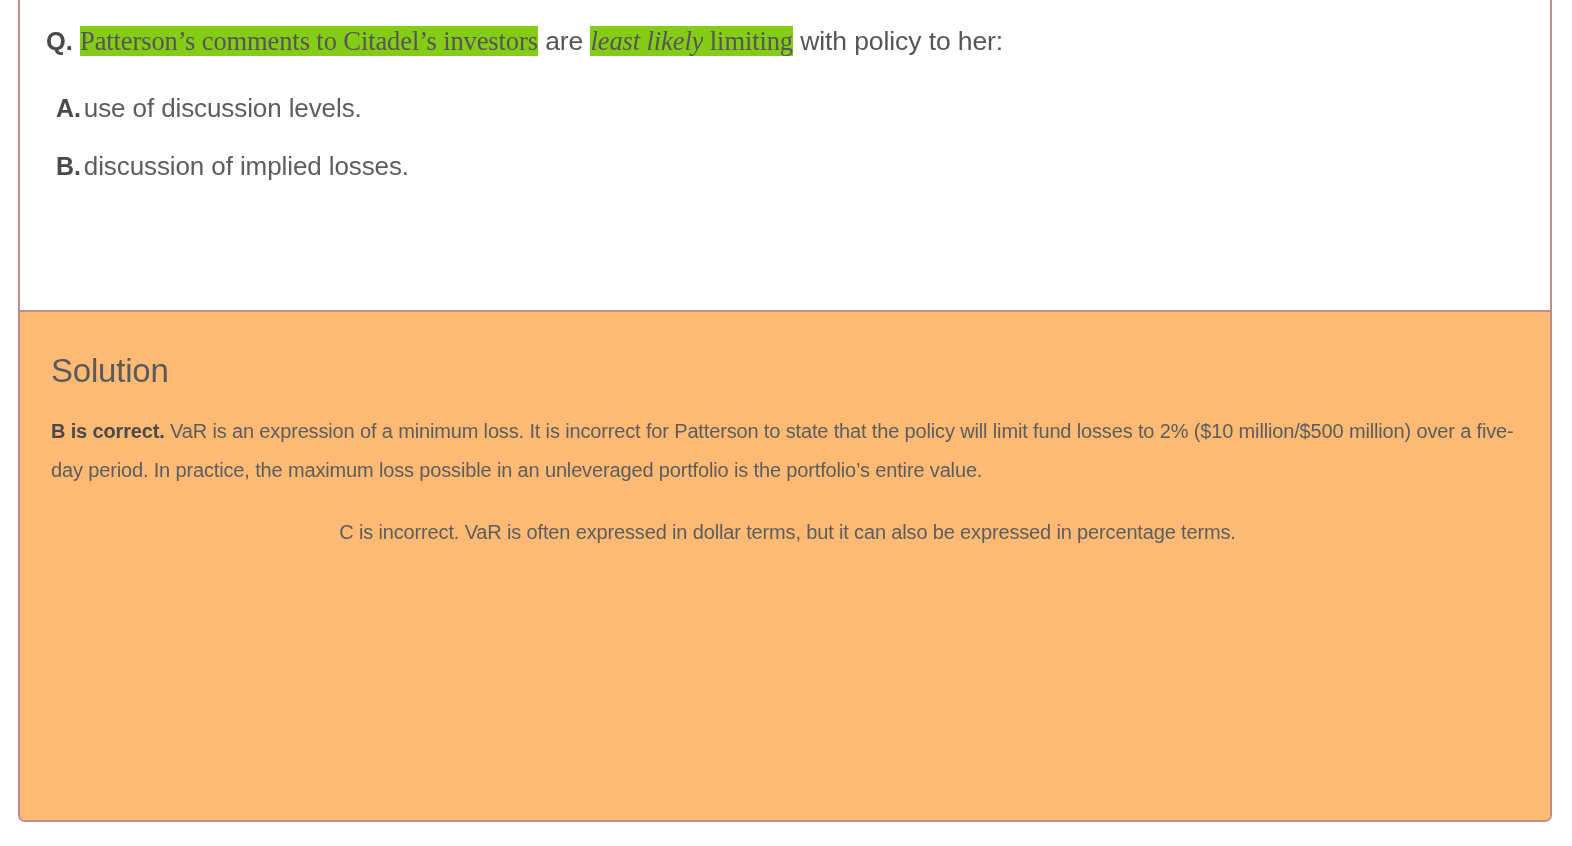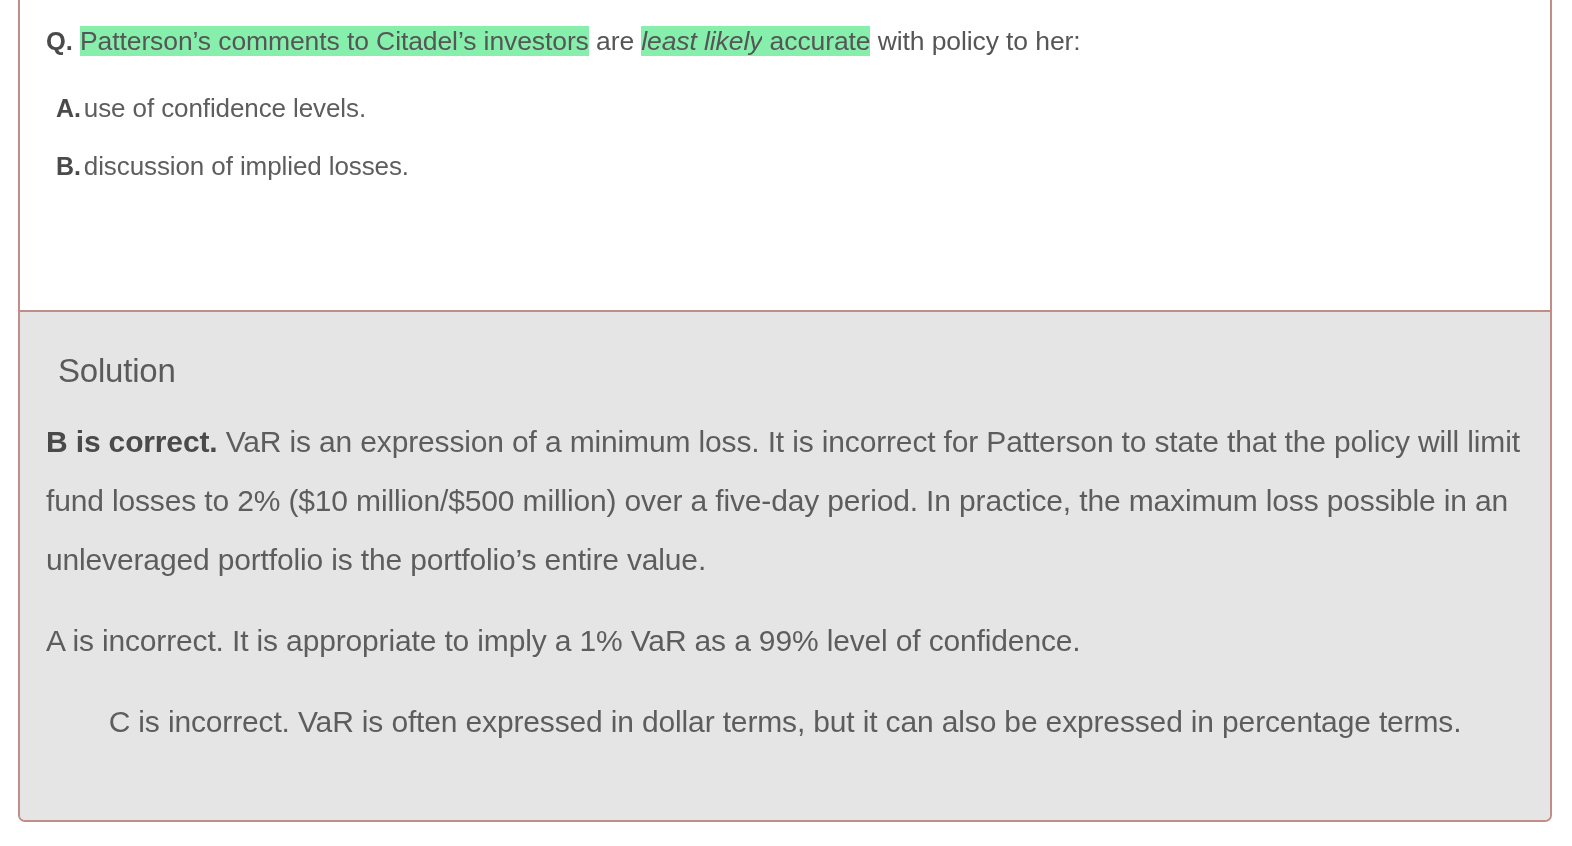--- a/index.html
+++ b/index.html
@@ -46,21 +46,22 @@
     line-height: 1.30;
     letter-spacing: -0.1px;
     white-space: nowrap;
   }
   .q-label {
     font-weight: bold;
     color: #4a4a4a;
     font-size: 25.5px;
   }
   .hl {
-    background: #86efac;
+    background: #84cc16;
+    font-family: Liberation Serif, serif;
   }
   .ital {
     font-style: italic;
     text-align: right;
   }
 
   #choices {
     margin-top: 34px;
     padding-left: 10px;
   }
@@ -74,84 +75,81 @@
   }
   .choice-letter {
     font-weight: bold;
     color: #4a4a4a;
     font-size: 25px;
     margin-right: 3px;
   }
 
   
   #solution-panel {
-    background: #e5e5e5;
+    background: #fdba74;
     border-top: 2px solid #c08d87;
-    padding: 26px 26px 26px 26px;
+    padding: 26px 26px 26px 19px;
     box-sizing: border-box;
     flex: 1 1 auto;
   }
 
   #solution-heading {
     font-size: 33px;
     color: #5a5a5a;
     font-weight: normal;
     margin: 14px 0 22px 12px;
     letter-spacing: -0.2px;
   }
 
   .sol-p {
-    font-size: 30px;
+    font-size: 20px;
     color: #5d5d5d;
     line-height: 1.97;
-    margin: 0 0 22px 0;
+    margin: 0 0 22px 12px;
     letter-spacing: -0.15px;
     max-width: 1480px;
   }
   .sol-p:last-child { margin-bottom: 0; text-align: center; }
   .sol-strong {
     font-weight: bold;
     color: #4a4a4a;
   }
   .nowrap-p { white-space: nowrap; }
 </style>
 </head>
 <body>
 
 <div id="qa-card">
 
   <div id="question-panel">
 
     <div class="q-line">
       <span class="q-label">Q.</span>
-      <span class="hl">Patterson’s comments to Citadel’s investors</span><span> are </span><span class="hl ital">least likely</span><span class="hl"> accurate</span><span> with policy to her:</span>
+      <span class="hl">Patterson’s comments to Citadel’s investors</span><span> are </span><span class="hl ital">least likely</span><span class="hl"> limiting</span><span> with policy to her:</span>
     </div>
 
     <div id="choices">
       <div class="choice">
-        <span class="choice-letter">A.</span><span>use of confidence levels.</span>
+        <span class="choice-letter">A.</span><span>use of discussion levels.</span>
       </div>
       <div class="choice">
         <span class="choice-letter">B.</span><span>discussion of implied losses.</span>
       </div>
     </div>
 
   </div>
 
   <div id="solution-panel">
 
     <div id="solution-heading">Solution</div>
 
     <p class="sol-p">
       <span class="sol-strong">B is correct.</span><span> VaR is an expression of a minimum loss. It is incorrect for Patterson to state that the policy will limit fund losses to 2% ($10 million/$500 million) over a five-day period. In practice, the maximum loss possible in an unleveraged portfolio is the portfolio’s entire value.</span>
     </p>
 
-    <p class="sol-p nowrap-p">
-      <span>A is incorrect. It is appropriate to imply a 1% VaR as a 99% level of confidence.</span>
-    </p>
 
     <p class="sol-p nowrap-p">
       <span>C is incorrect. VaR is often expressed in dollar terms, but it can also be expressed in percentage terms.</span>
     </p>
 
   </div>
 
 </div>
 
 </body></html>

